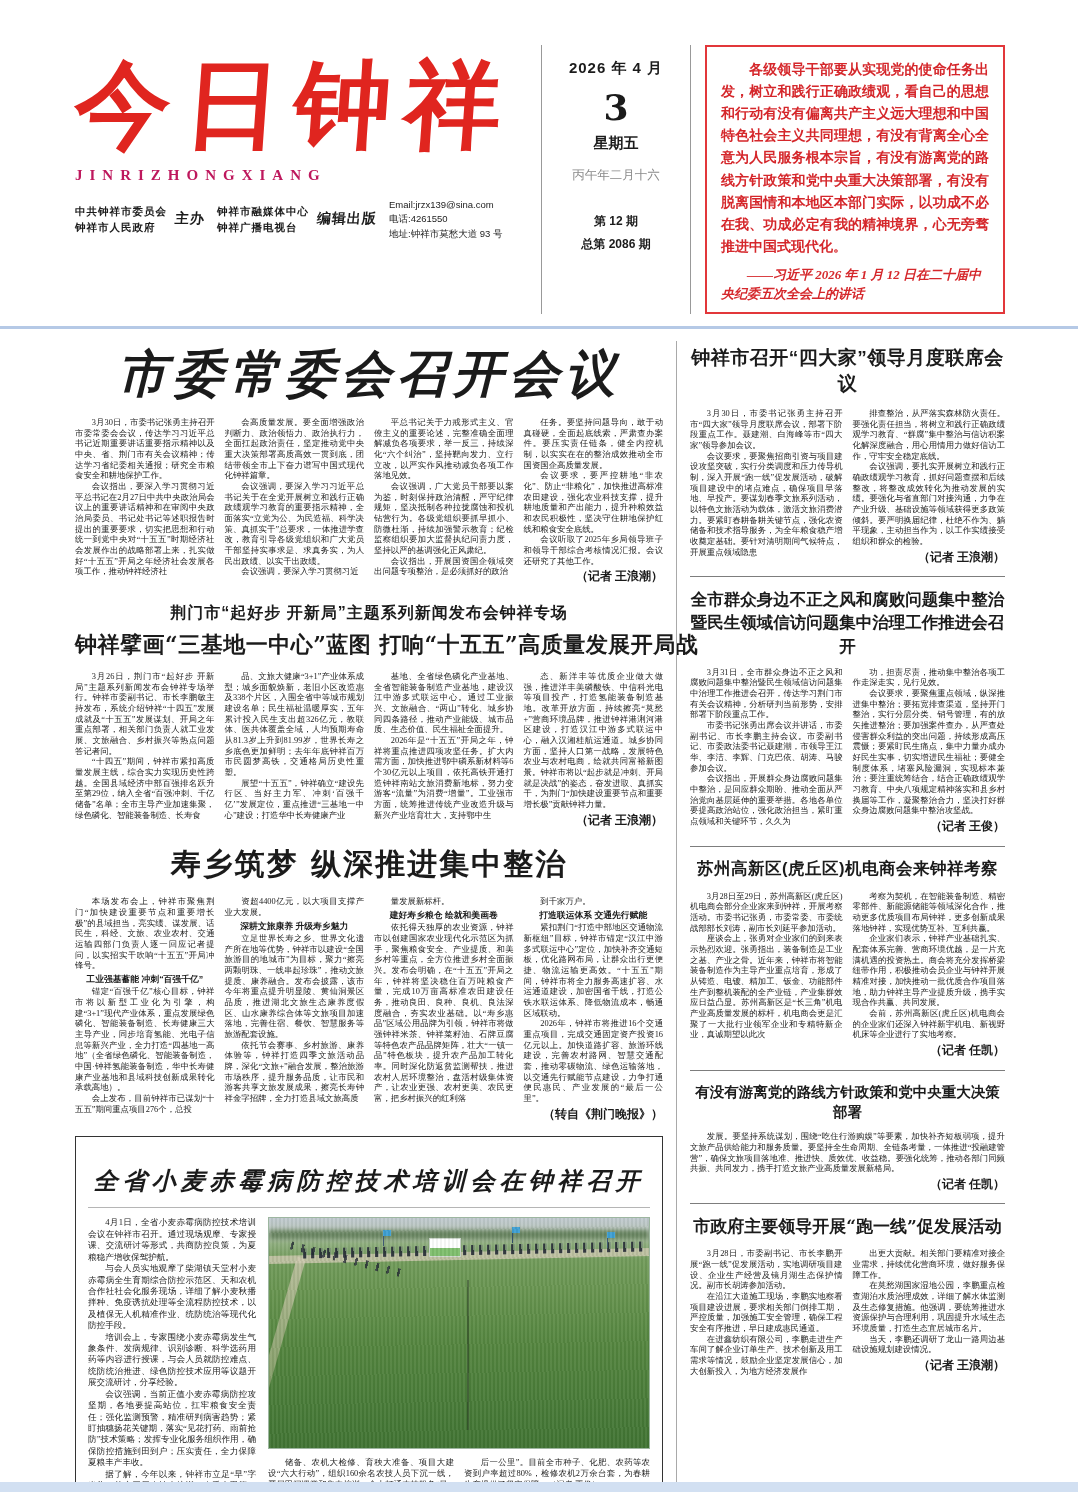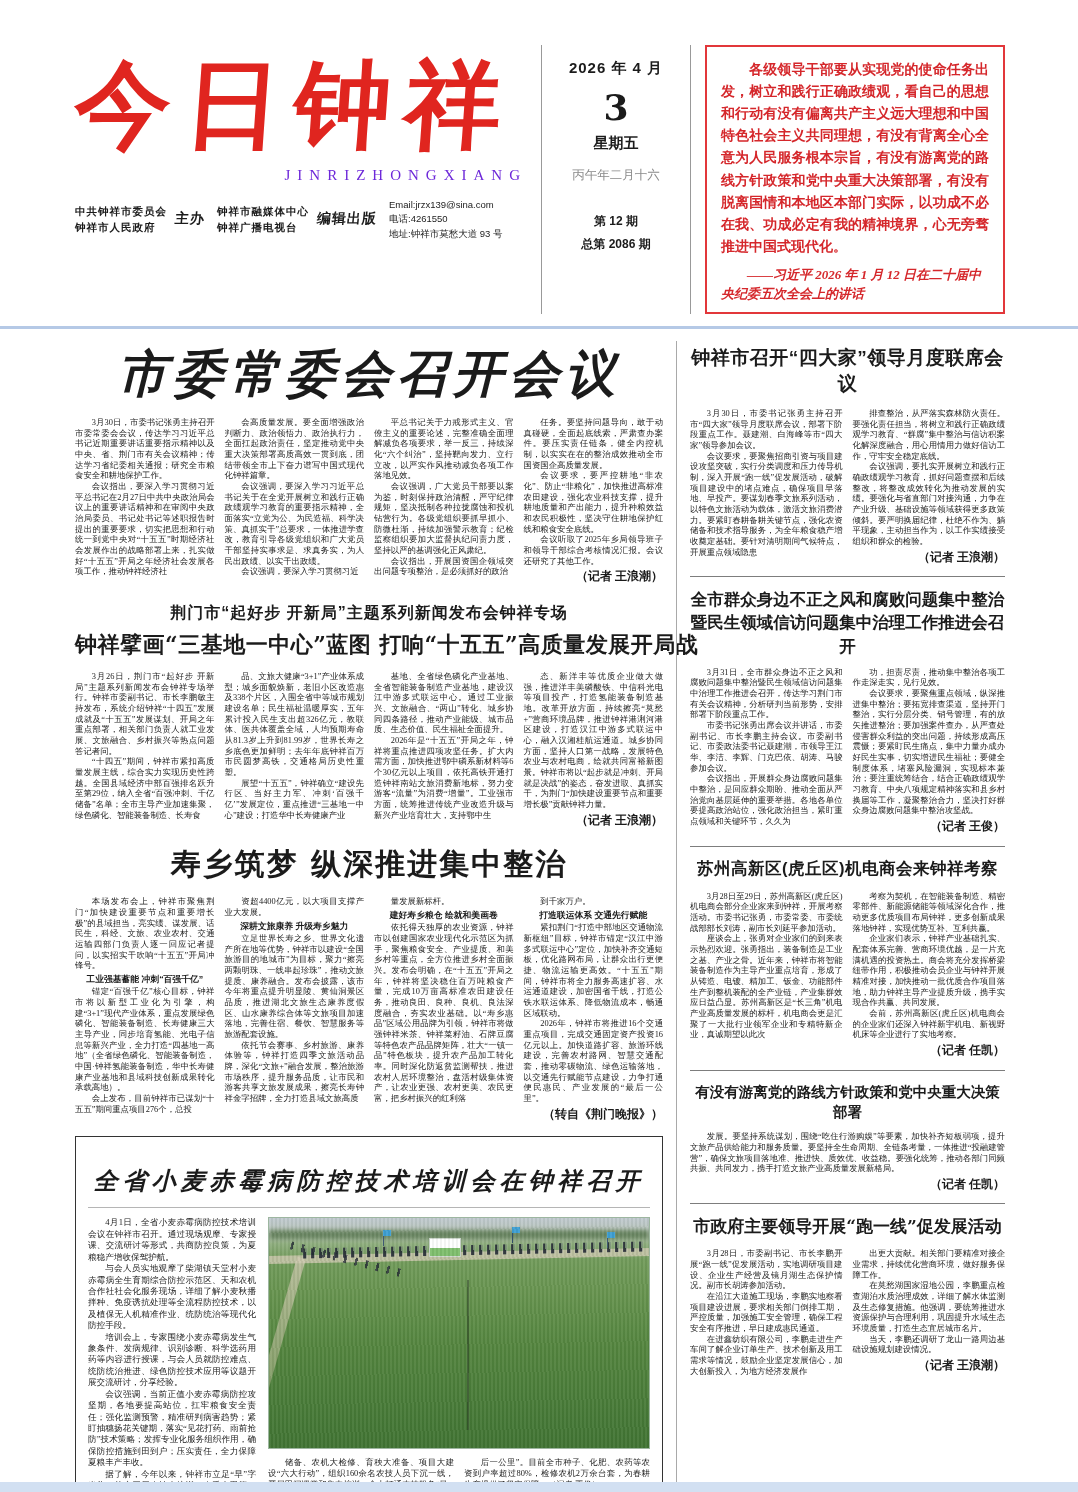--- a/index.html
+++ b/index.html
@@ -3,22 +3,22 @@
 <meta charset="utf-8">
 <style>
   html,body{margin:0;padding:0;background:#e9e9e9;}
   .page{width:1078px;height:1492px;margin:0 auto;background:#fff;position:relative;overflow:hidden;
         font-family:"Liberation Serif","DejaVu Serif",serif;color:#1b1b1b;}
   
   .hdr{display:flex;gap:14px;margin:45px 73px 0 75px;align-items:stretch;}
   .masthead{width:452px;flex:none;}
   .title{font-family:"DejaVu Serif",serif;font-weight:900;color:#e0251f;font-size:96px;line-height:1.25;
          letter-spacing:14px;transform:skewX(-4deg);white-space:nowrap;}
-  .pinyin{color:#6d28d9;font-family:"Liberation Serif",serif;font-weight:400;font-size:15px;
-          letter-spacing:7px;text-align:right;margin-top:2px;}
+  .pinyin{color:#be185d;font-family:"Liberation Serif",serif;font-weight:700;font-size:15px;
+          letter-spacing:7px;text-align:left;margin-top:2px;}
   .pub{display:flex;gap:12px;align-items:center;margin-top:14px;font-family:"Liberation Sans",sans-serif;}
   .pub-grp{display:flex;gap:8px;align-items:center;}
   .pub-lines{font-size:10.5px;font-weight:700;line-height:1.6;letter-spacing:1px;}
   .pub-role{font-size:14px;font-weight:700;letter-spacing:1px;transform:skewX(-6deg);}
   .contact{font-size:9.5px;line-height:1.5;font-weight:400;color:#222;}
   .datebox{width:148px;flex:none;border-left:1px solid #999;border-right:1px solid #999;
            text-align:center;padding-top:14px;font-family:"Liberation Sans",sans-serif;}
   .db-ym{font-size:15px;font-weight:700;letter-spacing:1px;}
   .db-day{font-family:"DejaVu Serif",serif;font-size:36px;font-weight:700;margin:8px 0 6px;}
   .db-week{font-size:15px;font-weight:700;margin-bottom:14px;}

